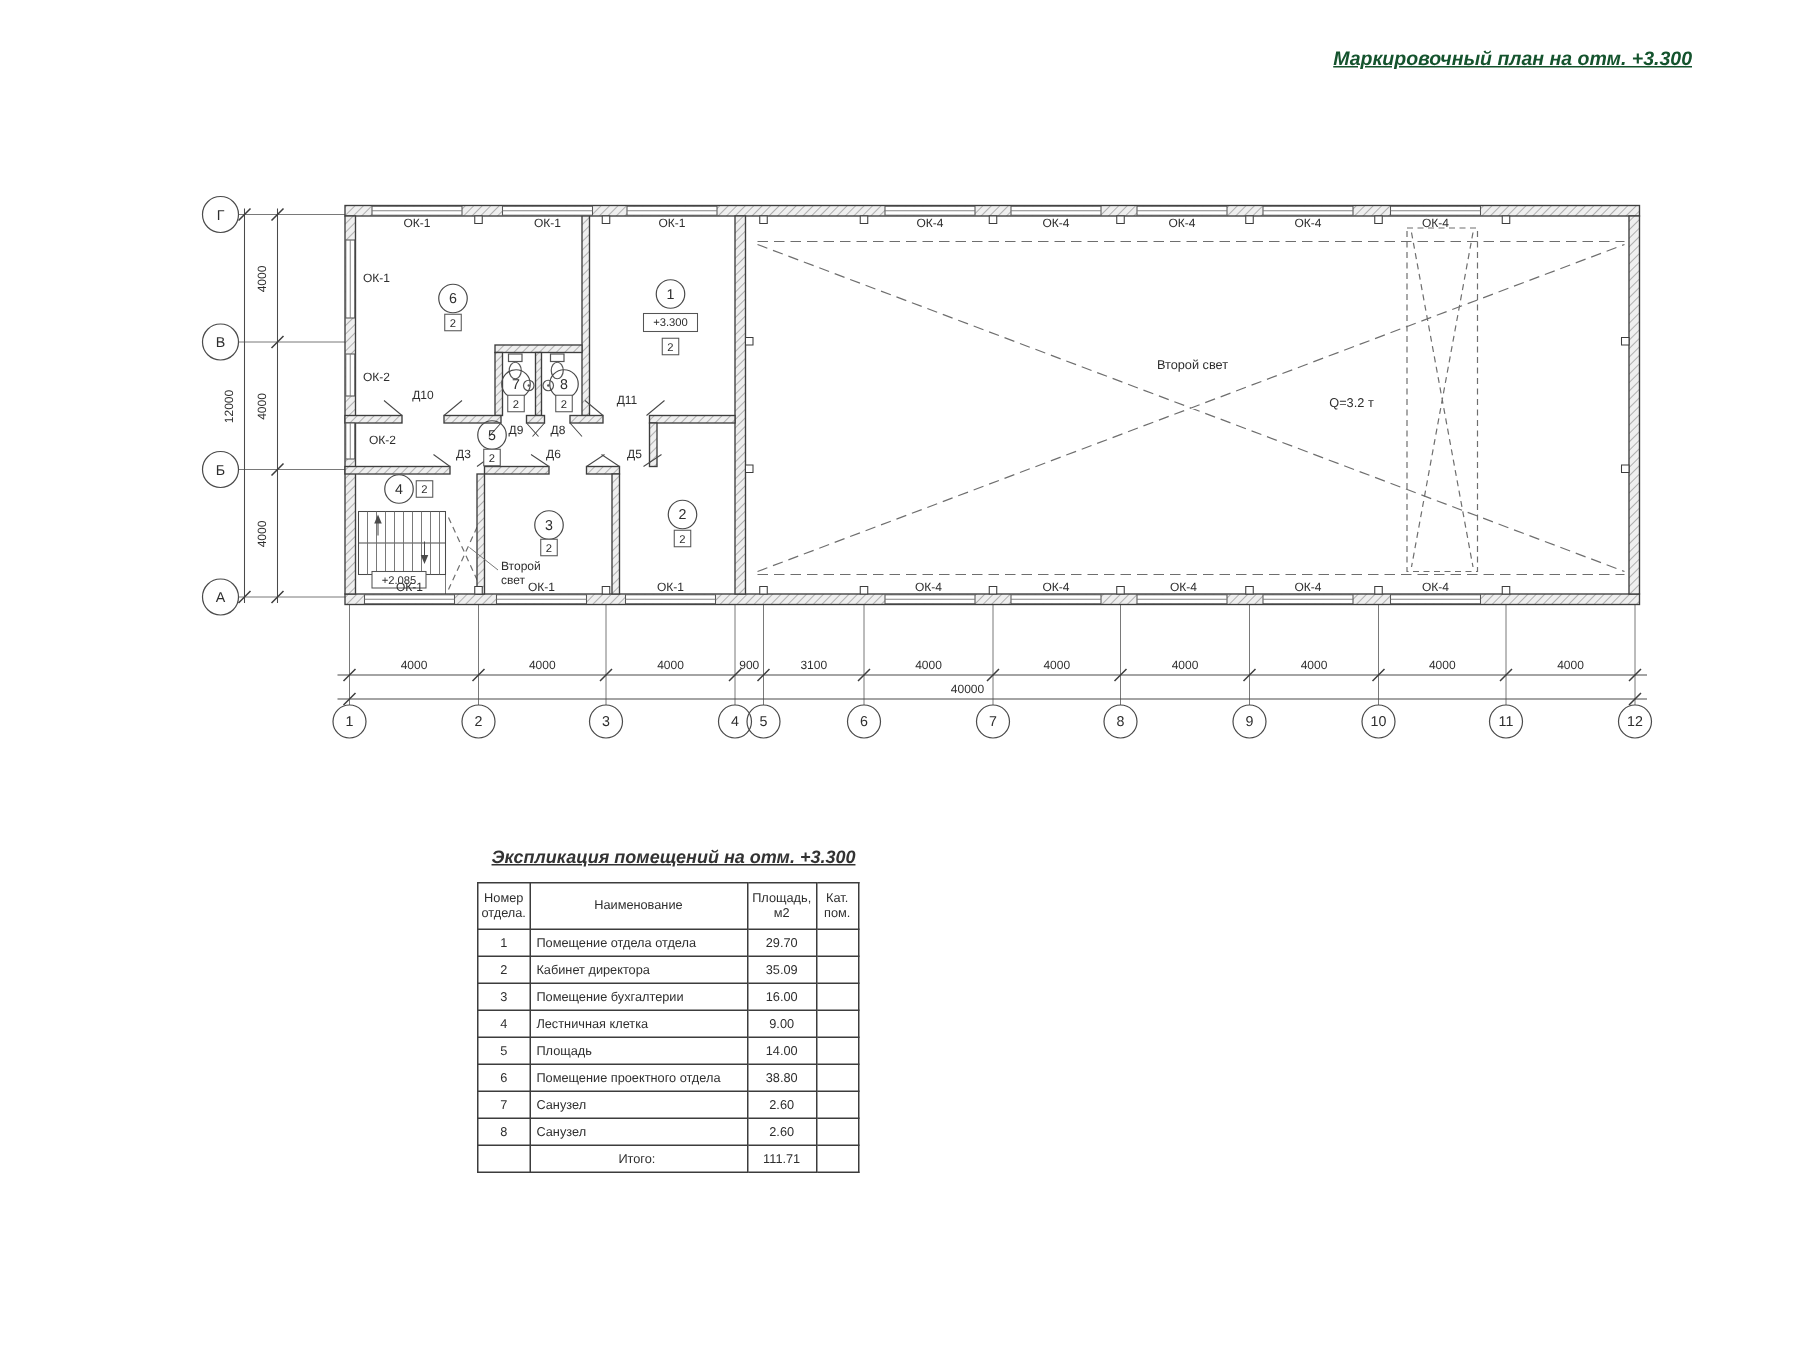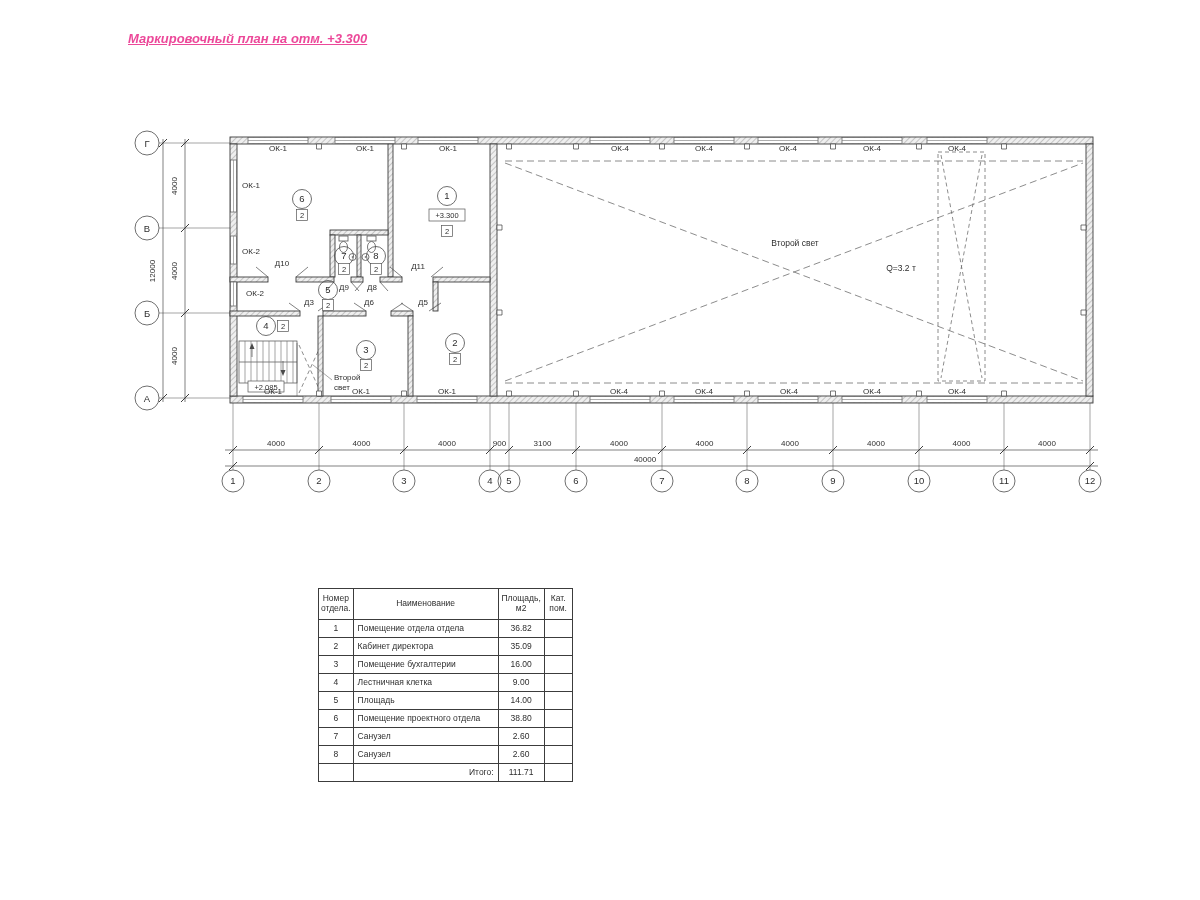--- a/index.html
+++ b/index.html
@@ -1,19 +1,19 @@
 <!DOCTYPE html>
 <html><head>
 <meta charset="utf-8">
 <style>
   html,body{margin:0;padding:0;background:#fff;}
   #sheet{position:relative;width:1200px;height:900px;background:#ffffff;overflow:hidden;
          font-family:"Liberation Sans",sans-serif;color:#2e2e2e;}
-  .sheet-title{position:absolute;left:128px;top:31px;width:1000px;text-align:left;
-        font-size:13px;font-style:italic;font-weight:600;text-decoration:underline;color:#ec4899;}
+  .sheet-title{position:absolute;left:128px;top:31px;width:1000px;text-align:right;
+        font-size:13px;font-style:italic;font-weight:600;text-decoration:underline;color:#14532d;}
   .tbl-title{position:absolute;left:199px;top:564px;width:500px;text-align:center;
         font-size:12px;font-style:italic;font-weight:600;text-decoration:underline;color:#333;}
   #plan{position:absolute;left:0;top:0;}
   #plan text{font-family:"Liberation Sans",sans-serif;fill:#2e2e2e;}
   .lbl{font-size:8px;}
   .dimlbl{font-size:8px;}
   .bub{font-size:9.5px;}
   .roomnum{font-size:9.5px;}
   .badge{font-size:7.5px;}
   .elev{font-size:7.5px;}
@@ -30,21 +30,21 @@
   .bubc{fill:none;stroke:#4a4a4a;stroke-width:0.8;}
   .fixt{fill:#fff;stroke:#555;stroke-width:0.8;}
   .sq{fill:#fff;stroke:#3d3d3d;stroke-width:0.7;}
   #exp-table{position:absolute;left:318px;top:588px;border-collapse:collapse;
      font-size:8.5px;color:#2e2e2e;table-layout:fixed;}
   #exp-table th,#exp-table td{border:1px solid #3c3c3c;padding:0 2px;line-height:1.15;
      overflow:hidden;white-space:nowrap;font-weight:normal;}
   #exp-table th{height:30px;text-align:center;}
   #exp-table td{height:17px;text-align:center;}
   #exp-table td.nm{text-align:left;padding-left:4px;}
-  #exp-table td.tot{text-align:right;padding-right:4px;}
+  #exp-table td.tot{padding-right:4px;}
   .w-num{width:31px;} .w-name{width:145px;} .w-area{width:46px;} .w-cat{width:28px;}
 </style>
 </head>
 <body>
 
 <div id="sheet">
 
   <div class="sheet-title">Маркировочный план на отм. +3.300</div>
 
   <svg id="plan" width="1200" height="520" viewBox="0 0 1200 520">
@@ -362,41 +362,42 @@
         <text x="147" y="146.5" class="bub" text-anchor="middle">Г</text>
         <circle cx="147" cy="228" r="12" class="bubc"></circle>
         <text x="147" y="231.5" class="bub" text-anchor="middle">В</text>
         <circle cx="147" cy="313" r="12" class="bubc"></circle>
         <text x="147" y="316.5" class="bub" text-anchor="middle">Б</text>
         <circle cx="147" cy="398" r="12" class="bubc"></circle>
         <text x="147" y="401.5" class="bub" text-anchor="middle">А</text>
       </g>
   </svg>
 
+  <div class="tbl-title">Экспликация помещений на отм. +3.300</div>
 
   <table id="exp-table">
     <colgroup>
         <col class="w-num">
         <col class="w-name">
         <col class="w-area">
         <col class="w-cat">
       </colgroup>
     <thead>
       <tr>
         <th><span>Номер</span><br><span>отдела.</span></th>
         <th><span>Наименование</span></th>
         <th><span>Площадь,</span><br><span>м2</span></th>
         <th><span>Кат.</span><br><span>пом.</span></th>
       </tr>
     </thead>
     <tbody>
         <tr>
           <td>1</td>
           <td class="nm">Помещение отдела отдела</td>
-          <td>36.82</td>
+          <td>29.70</td>
           <td></td>
         </tr>
         <tr>
           <td>2</td>
           <td class="nm">Кабинет директора</td>
           <td>35.09</td>
           <td></td>
         </tr>
         <tr>
           <td>3</td>

